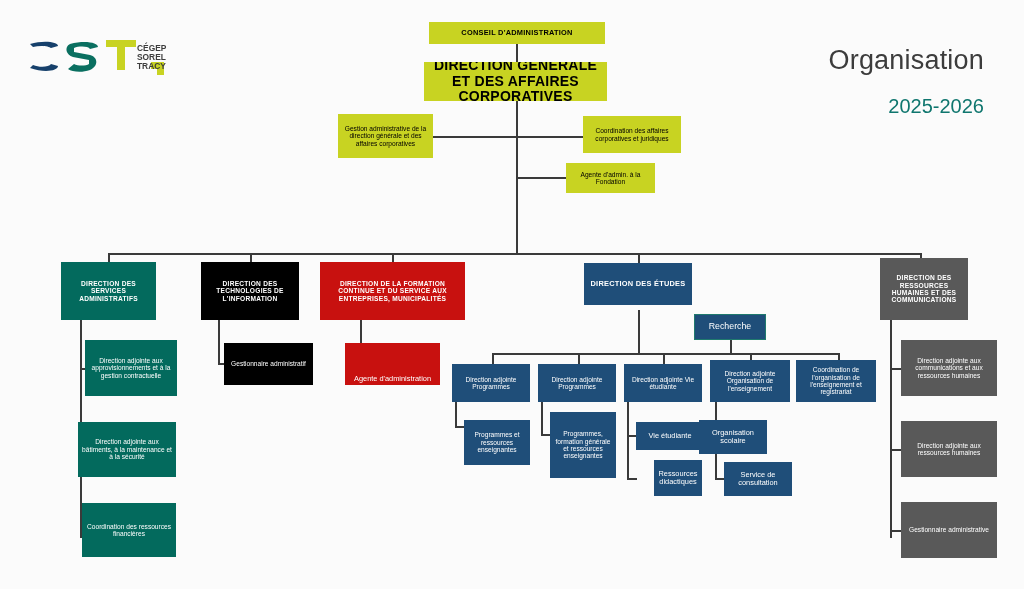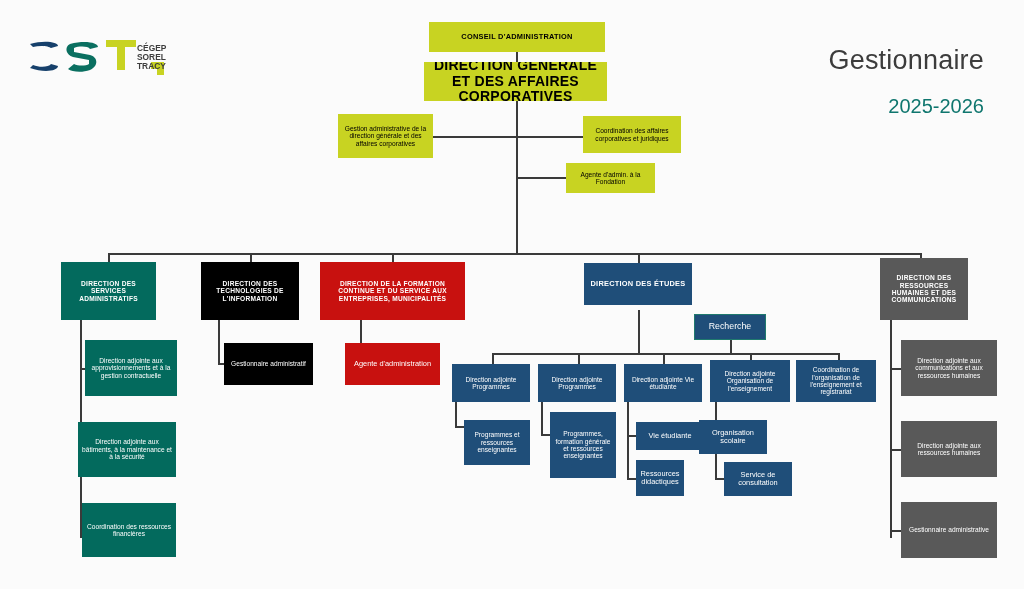--- a/index.html
+++ b/index.html
@@ -114,21 +114,21 @@
 
     <rect x="127" y="30" width="13" height="7" fill="#c8d322"></rect>
     <rect x="133" y="30" width="7" height="13" fill="#c8d322"></rect>
 
     <text x="113" y="19" font-family="Liberation Sans, sans-serif" font-size="8.4" font-weight="bold" fill="#3c3c3c">CÉGEP</text>
     <text x="113" y="28" font-family="Liberation Sans, sans-serif" font-size="8.4" font-weight="bold" fill="#3c3c3c">SOREL</text>
     <text x="113" y="37" font-family="Liberation Sans, sans-serif" font-size="8.4" font-weight="bold" fill="#3c3c3c">TRACY</text>
   </svg>
 
   <div id="title-block">
-    <div id="title-main">Gestionnaire</div>
+    <div id="title-main">Organisation</div>
     <div id="title-sub">2025-2026</div>
   </div>
 
   <div class="lines">
 
     <div class="ln v" style="left:516px; top:44px;  height:18px;"></div>
 
     <div class="ln v" style="left:516px; top:101px; height:152px;"></div>
 
     <div class="ln h" style="left:425px; top:136px; width:92px;"></div>
@@ -179,21 +179,21 @@
     <div class="ln h" style="left:715px; top:478px; width:10px;"></div>
 
     <div class="ln v" style="left:890px; top:320px; height:218px;"></div>
     <div class="ln h" style="left:890px; top:368px; width:12px;"></div>
     <div class="ln h" style="left:890px; top:449px; width:12px;"></div>
     <div class="ln h" style="left:890px; top:530px; width:12px;"></div>
   </div>
 
   <div class="layer">
 
-    <div class="node c-lime t-caps s-10" style="left:429px; top:22px; width:176px; height:30px;">
+    <div class="node c-lime t-caps s-10" style="left:429px; top:22px; width:176px; height:22px;">
       <span>CONSEIL D'ADMINISTRATION</span>
     </div>
 
     <div class="node c-lime t-caps s-11" style="left:424px; top:62px; width:183px; height:39px;">
       <span>DIRECTION GÉNÉRALE ET DES AFFAIRES CORPORATIVES</span>
     </div>
 
     <div class="node c-lime s-9" style="left:338px; top:114px; width:95px; height:44px;">
       <span>Gestion administrative de la direction générale et des affaires corporatives</span>
     </div>
@@ -222,21 +222,21 @@
     <div class="node c-black t-caps s-9" style="left:201px; top:262px; width:98px; height:58px;">
       <span>DIRECTION DES TECHNOLOGIES DE L'INFORMATION</span>
     </div>
     <div class="node c-black s-9" style="left:224px; top:343px; width:89px; height:42px;">
       <span>Gestionnaire administratif</span>
     </div>
 
     <div class="node c-red t-caps s-9" style="left:320px; top:262px; width:145px; height:58px;">
       <span>DIRECTION DE LA FORMATION CONTINUE ET DU SERVICE AUX ENTREPRISES, MUNICIPALITÉS</span>
     </div>
-    <div class="node c-red s-10" style="left:345px; top:343px; width:95px; height:42px;">
+    <div class="node c-red s-10" style="left:345px; top:343px; width:95px; height:42px;align-items:flex-end;">
       <span>Agente d'administration</span>
     </div>
 
     <div class="node c-navy t-caps s-10" style="left:584px; top:263px; width:108px; height:42px;">
       <span>DIRECTION DES ÉTUDES</span>
     </div>
 
     <div class="node c-navy b-teal s-12" style="left:694px; top:314px; width:72px; height:26px;">
       <span>Recherche</span>
     </div>
@@ -259,21 +259,21 @@
 
     <div class="node c-navy s-9" style="left:464px; top:420px; width:66px; height:45px;">
       <span>Programmes et ressources enseignantes</span>
     </div>
     <div class="node c-navy s-9" style="left:550px; top:412px; width:66px; height:66px;">
       <span>Programmes, formation générale et ressources enseignantes</span>
     </div>
     <div class="node c-navy s-10" style="left:636px; top:422px; width:68px; height:28px;">
       <span>Vie étudiante</span>
     </div>
-    <div class="node c-navy s-10" style="left:636px; top:460px; width:48px; height:36px;">
+    <div class="node c-navy s-10" style="left:654px; top:460px; width:48px; height:36px;">
       <span>Ressources didactiques</span>
     </div>
     <div class="node c-navy s-10" style="left:699px; top:420px; width:68px; height:34px;">
       <span>Organisation scolaire</span>
     </div>
     <div class="node c-navy s-10" style="left:724px; top:462px; width:68px; height:34px;">
       <span>Service de consultation</span>
     </div>
 
     <div class="node c-gray t-caps s-9" style="left:880px; top:258px; width:88px; height:62px;">

